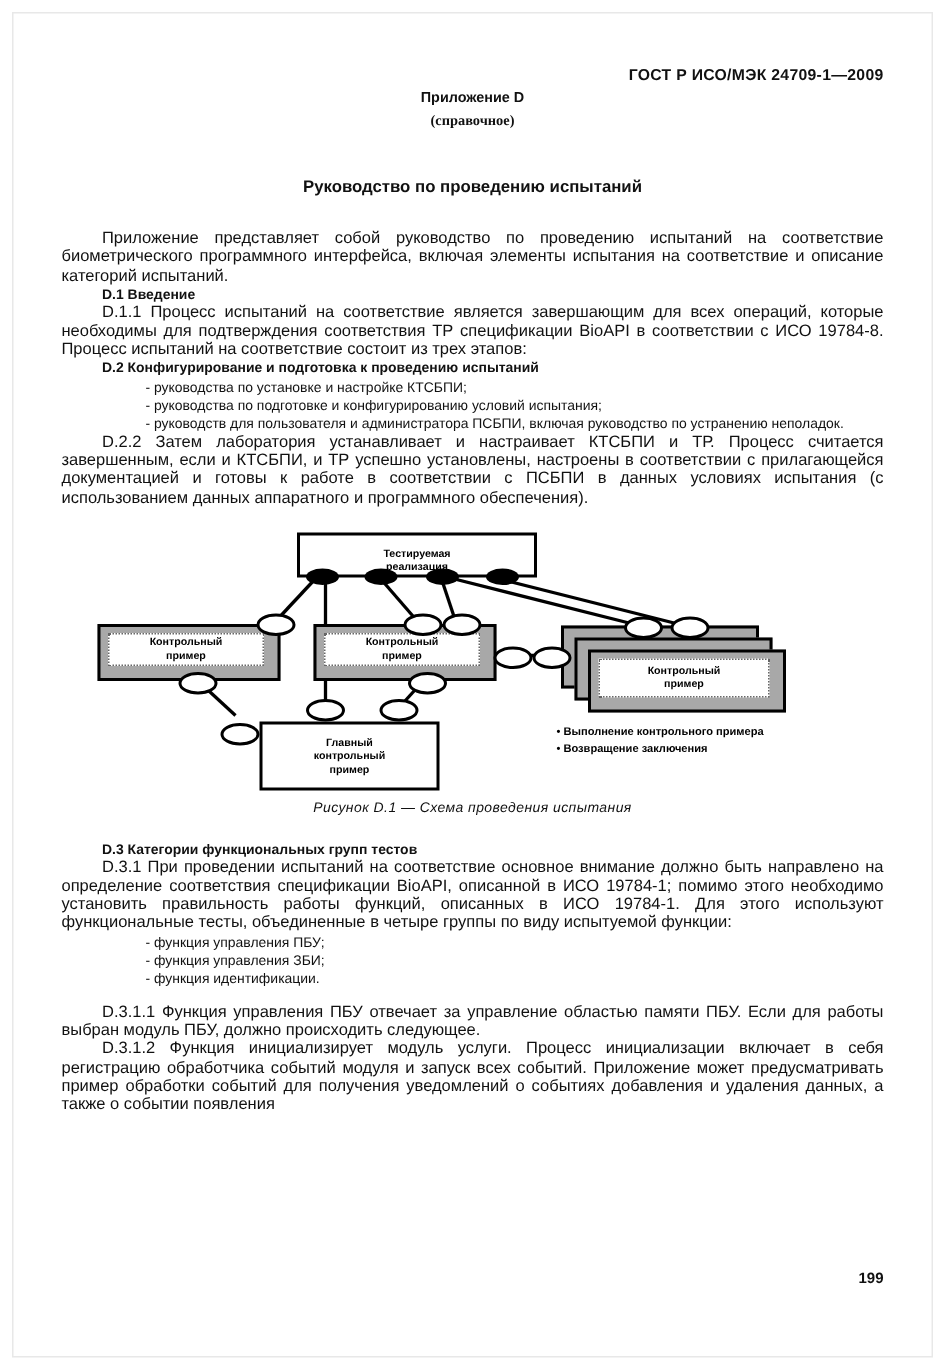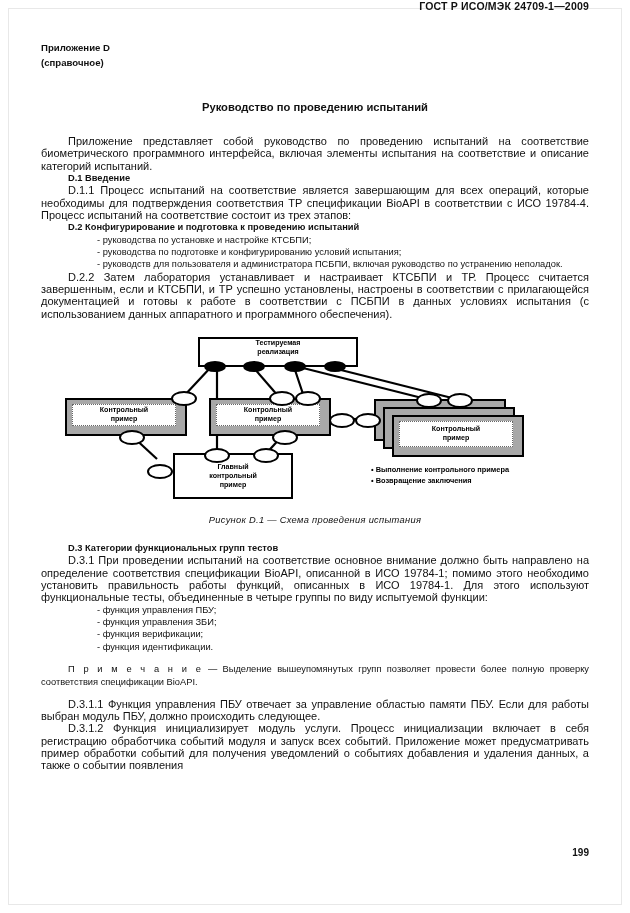--- a/index.html
+++ b/index.html
@@ -34,37 +34,38 @@
     top: 0;
     width: 548px;
   }
 
   .doc-header {
     text-align: right;
     font-size: 10.5px;
     font-weight: bold;
     letter-spacing: 0.2px;
     color: #111;
+    padding-top: 44px;
     height: 14px;
   }
 
   .annex-block {
-    text-align: left;
-    margin-top: 26px;
+    text-align: center;
     line-height: 15px;
   }
   .annex-title {
     font-size: 9.6px;
     font-weight: bold;
     color: #111;
   }
   .annex-sub {
     font-size: 9.6px;
     font-weight: bold;
     color: #111;
+    font-family: Liberation Serif, serif;
   }
 
   .main-title {
     text-align: center;
     font-size: 11.2px;
     font-weight: bold;
     color: #111;
     margin-top: 31px;
   }
 
@@ -136,21 +137,21 @@
     position: absolute;
     box-sizing: border-box;
     background: #ffffff;
     border: 2px solid #000;
     font-size: 7.1px;
     font-weight: bold;
     color: #000;
     text-align: center;
     line-height: 9px;
     display: flex;
-    align-items: flex-start;
+    align-items: flex-end;
     justify-content: center;
     z-index: 5;
   }
   .dbox3d {
     position: absolute;
     box-sizing: border-box;
     border: 2px solid #000;
     background: #a8a8a8;
     z-index: 4;
   }
@@ -234,21 +235,21 @@
     <div class="annex-block">
       <div class="annex-title">Приложение D</div>
       <div class="annex-sub">(справочное)</div>
     </div>
 
     <div class="main-title">Руководство по проведению испытаний</div>
 
     <p class="body-text first">Приложение представляет собой руководство по проведению испытаний на соответствие биометрического программного интерфейса, включая элементы испытания на соответствие и описание категорий испытаний.</p>
 
     <div class="sect-head">D.1 Введение</div>
-    <p class="body-text cont">D.1.1 Процесс испытаний на соответствие является завершающим для всех операций, которые необходимы для подтверждения соответствия ТР спецификации BioAPI в соответствии с ИСО 19784-4. Процесс испытаний на соответствие состоит из трех этапов:</p>
+    <p class="body-text cont">D.1.1 Процесс испытаний на соответствие является завершающим для всех операций, которые необходимы для подтверждения соответствия ТР спецификации BioAPI в соответствии с ИСО 19784-8. Процесс испытаний на соответствие состоит из трех этапов:</p>
 
     <div class="sect-head">D.2 Конфигурирование и подготовка к проведению испытаний</div>
     <ul class="dash-list">
       <li>- руководства по установке и настройке КТСБПИ;</li>
       <li>- руководства по подготовке и конфигурированию условий испытания;</li>
       <li>- руководств для пользователя и администратора ПСБПИ, включая руководство по устранению неполадок.</li>
     </ul>
     <p class="body-text cont">D.2.2 Затем лаборатория устанавливает и настраивает КТСБПИ и ТР. Процесс считается завершенным, если и КТСБПИ, и ТР успешно установлены, настроены в соответствии с прилагающейся документацией и готовы к работе в соответствии с ПСБПИ в данных условиях испытания (с использованием данных аппаратного и программного обеспечения).</p>
 
     <div class="figure-wrap">
@@ -306,21 +307,21 @@
 
       <div class="stack-layer" style="left:333px; top:68px; width:132px; height:42px;"></div>
       <div class="stack-layer" style="left:342px; top:76px; width:132px; height:42px;"></div>
       <div class="dbox3d" style="left:351px; top:84px; width:132px; height:42px; z-index:6;">
         <div class="inner">
           <span style="white-space:pre-line;">Контрольный
 пример</span>
         </div>
       </div>
 
-      <div class="dbox" style="left:132px; top:122px; width:120px; height:46px; align-items:center;">
+      <div class="dbox" style="left:132px; top:132px; width:120px; height:46px; align-items:center;">
         <span style="white-space:pre-line;">Главный
 контрольный
 пример</span>
       </div>
       <div class="lolli" style="left:163px; top:117px; width:22px; height:11px;"></div>
       <div class="lolli" style="left:212px; top:117px; width:22px; height:11px;"></div>
       <div class="lolli" style="left:106px; top:133px; width:22px; height:11px;"></div>
 
       <div class="legend" style="left:330px; top:133px;">
         <div>• Выполнение контрольного примера</div>
@@ -328,25 +329,23 @@
       </div>
     </div>
 
     <div class="fig-caption">Рисунок D.1 — Схема проведения испытания</div>
 
     <div class="sect-head" style="margin-top:17px;">D.3 Категории функциональных групп тестов</div>
     <p class="body-text cont">D.3.1 При проведении испытаний на соответствие основное внимание должно быть направлено на определение соответствия спецификации BioAPI, описанной в ИСО 19784-1; помимо этого необходимо установить правильность работы функций, описанных в ИСО 19784-1. Для этого используют функциональные тесты, объединенные в четыре группы по виду испытуемой функции:</p>
     <ul class="dash-list">
       <li>- функция управления ПБУ;</li>
       <li>- функция управления ЗБИ;</li>
-      <li>- функция верификации;</li>
       <li>- функция идентификации.</li>
     </ul>
 
-    <p class="note-par" style="margin-top:10px;"><span class="spaced">П р и м е ч а н и е</span><span> — Выделение вышеупомянутых групп позволяет провести более полную проверку соответствия спецификации BioAPI.</span></p>
 
     <p class="body-text cont" style="margin-top:10px;">D.3.1.1 Функция управления ПБУ отвечает за управление областью памяти ПБУ. Если для работы выбран модуль ПБУ, должно происходить следующее.</p>
     <p class="body-text cont">D.3.1.2 Функция инициализирует модуль услуги. Процесс инициализации включает в себя регистрацию обработчика событий модуля и запуск всех событий. Приложение может предусматривать пример обработки событий для получения уведомлений о событиях добавления и удаления данных, а также о событии появления</p>
 
   </div>
 
   <div class="page-number">199</div>
 </div>
 
 </body></html>

